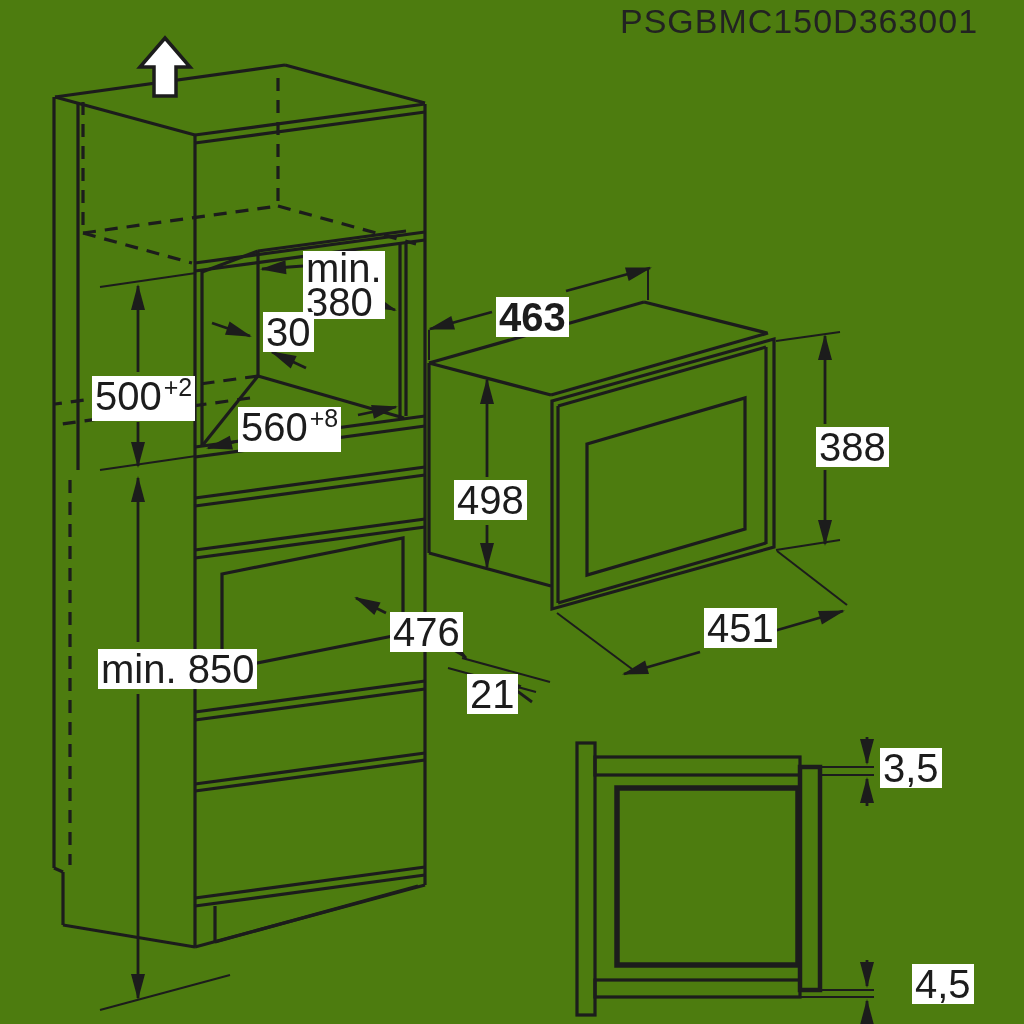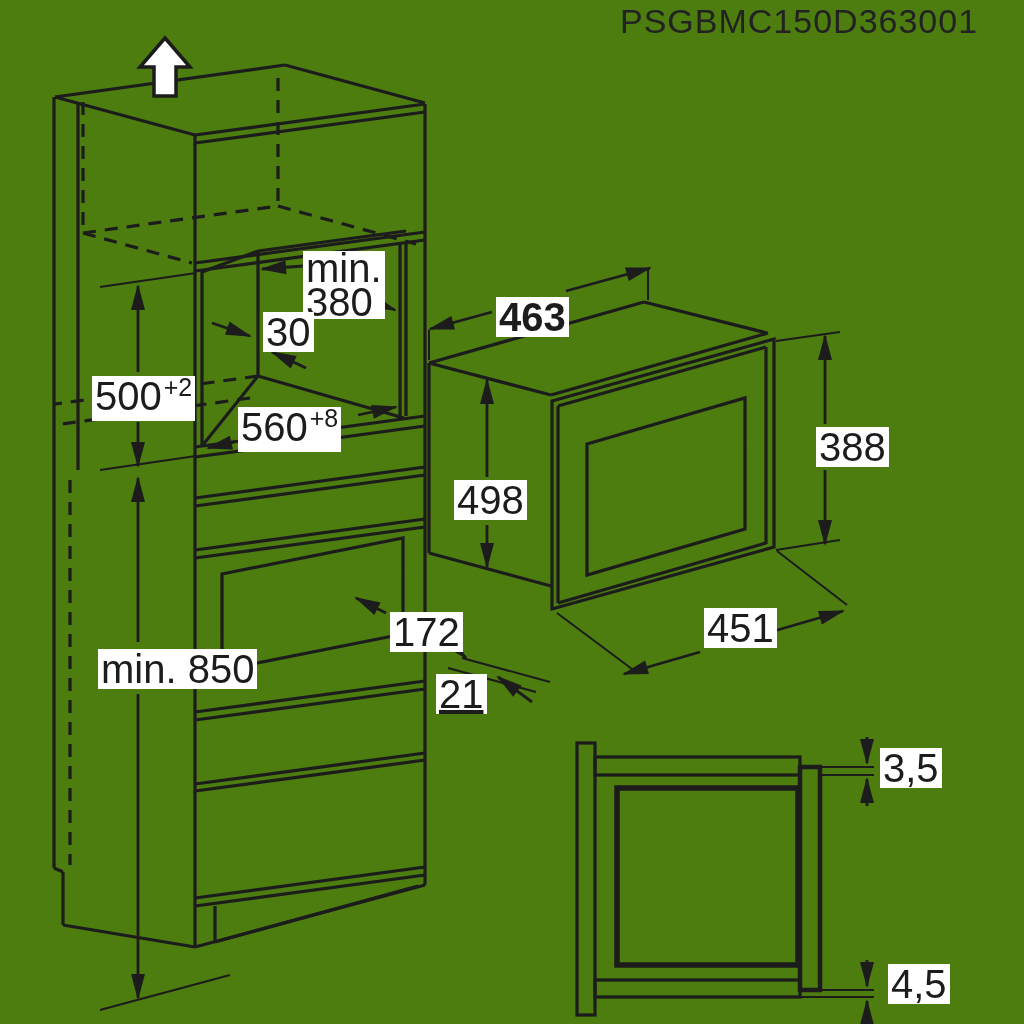--- a/index.html
+++ b/index.html
@@ -190,21 +190,21 @@
   <div class="lbl" style="left:55px;top:649px;margin-left:43px;">min. 850</div>
 
   <div class="lbl" style="left:496px;top:297px;font-weight:bold;">463</div>
 
   <div class="lbl" style="left:454px;top:480px;">498</div>
 
   <div class="lbl" style="left:794px;top:427px;margin-left:22px;">388</div>
 
   <div class="lbl" style="left:704px;top:608px;">451</div>
 
-  <div class="lbl" style="left:390px;top:612px;">172</div>
-
-  <div class="lbl" style="left:436px;top:674px;text-decoration:underline;">21</div>
+  <div class="lbl" style="left:390px;top:612px;">476</div>
+
+  <div class="lbl" style="left:467px;top:674px;">21</div>
 
   <div class="lbl" style="left:880px;top:748px;">3,5</div>
 
-  <div class="lbl" style="left:888px;top:964px;text-align:center;">4,5</div>
+  <div class="lbl" style="left:912px;top:964px;text-align:center;">4,5</div>
 
 </div>
 
 </body></html>

